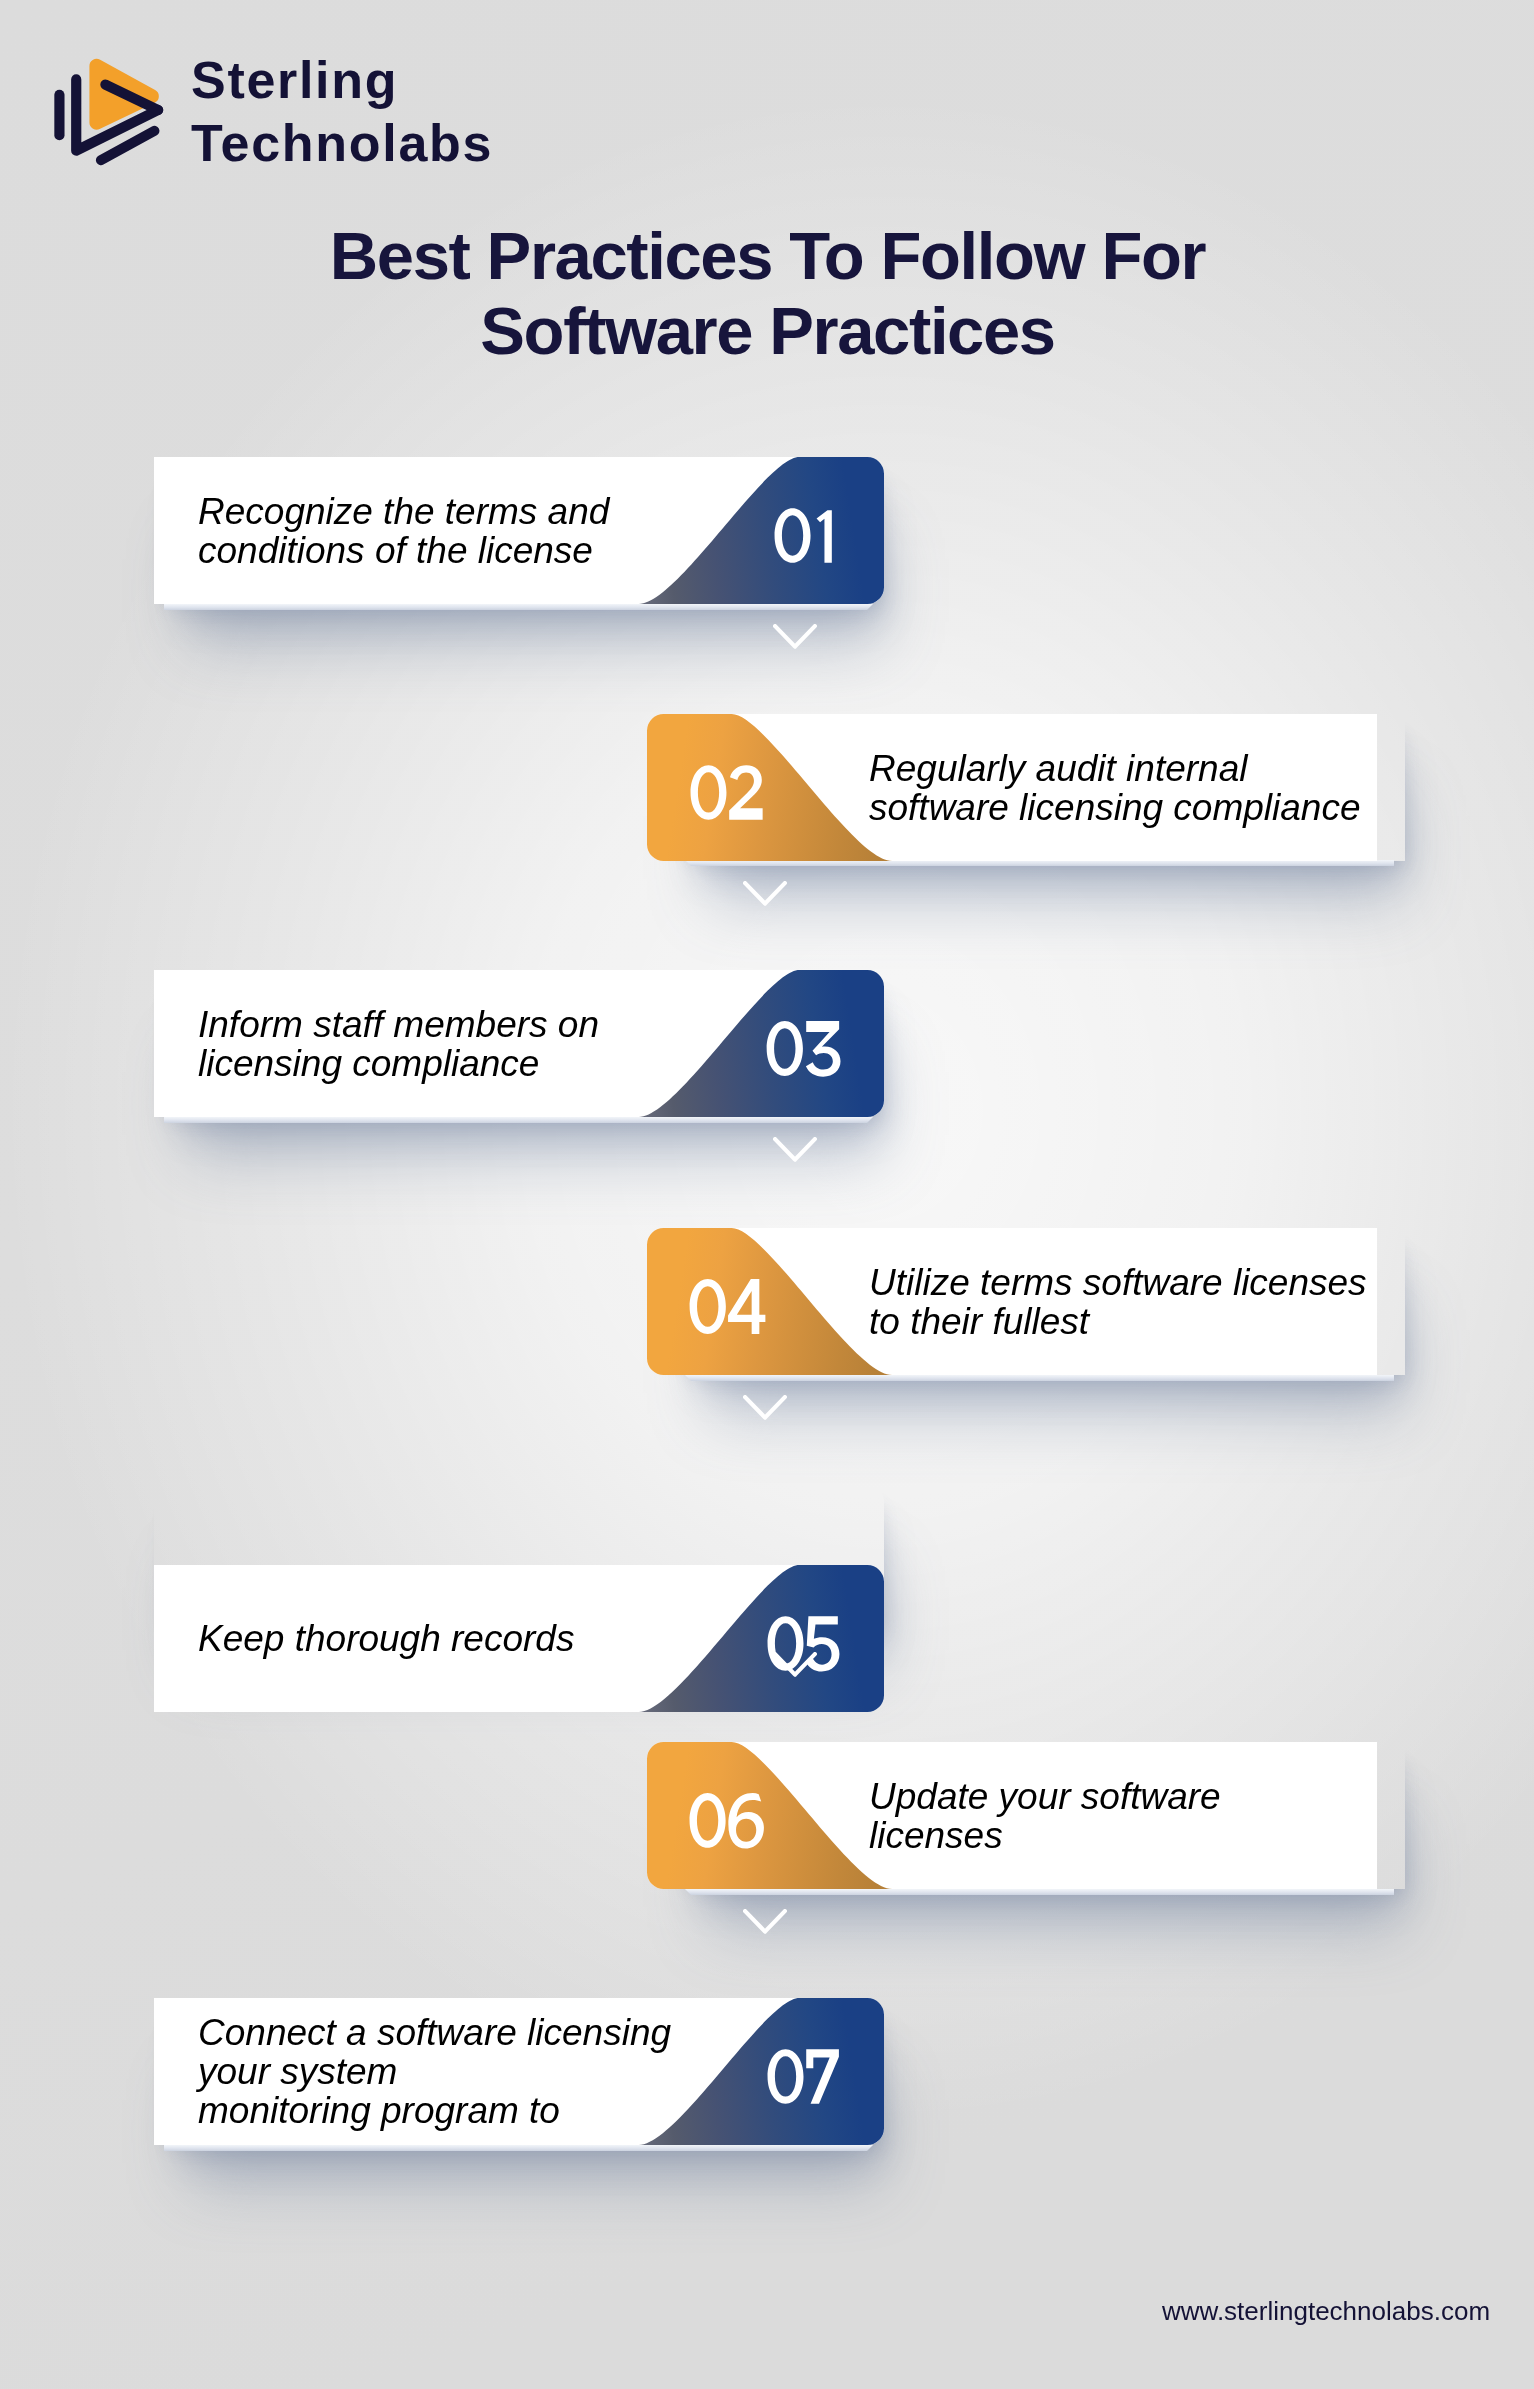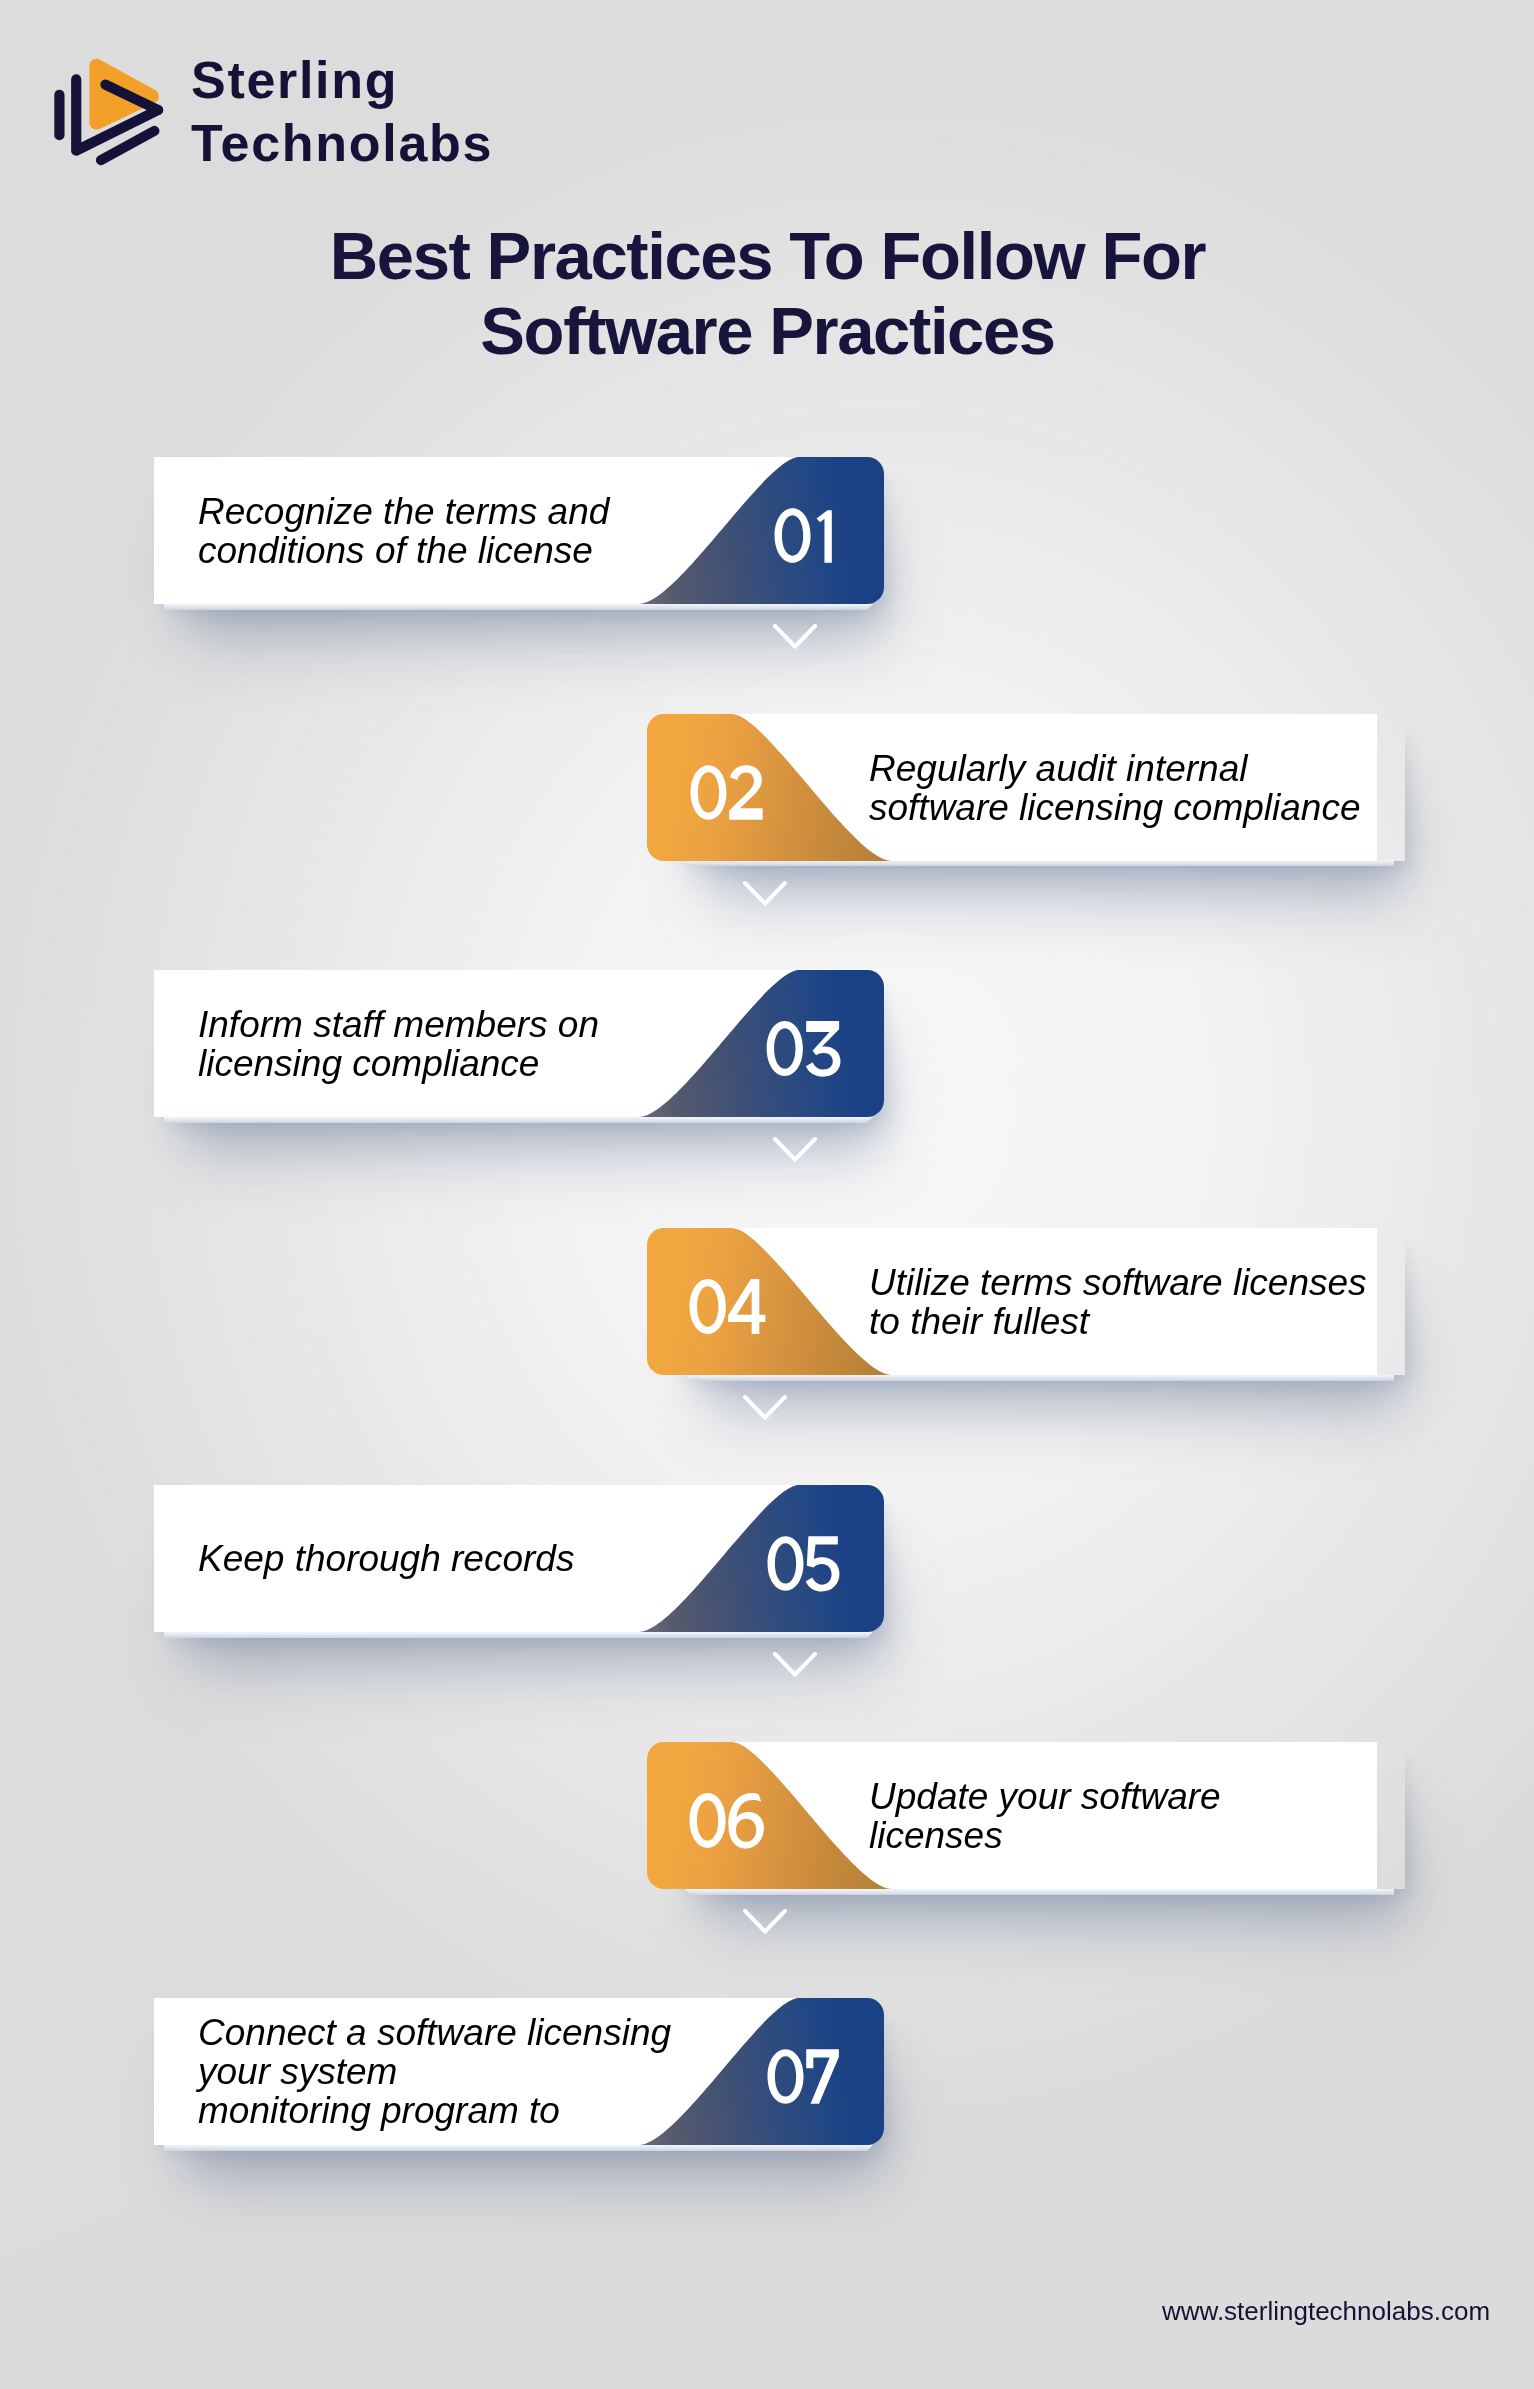--- a/index.html
+++ b/index.html
@@ -212,21 +212,21 @@
           <div>Utilize terms software licenses</div>
           <div>to their fullest</div>
         </div>
      <div class="num" aria-label="04" style="left: 42px;">
           <svg width="77" height="56" viewBox="0 0 140 102" fill="#fff">
             <path transform="translate(0,0)" d="M 34 0 C 52.5 0 67 21 67 50 C 67 79 52.5 100 34 100 C 15.5 100 1 79 1 50 C 1 21 15.5 0 34 0 Z M 34 13 C 23 13 14.5 28 14.5 50 C 14.5 72 23 87 34 87 C 45 87 53.5 72 53.5 50 C 53.5 28 45 13 34 13 Z"></path>
             <path transform="translate(70,0)" d="M 42.5 0 L 58 0 L 58 65 L 69 65 L 69 78.5 L 58 78.5 L 58 100 L 44 100 L 44 78.5 L 1 78.5 L 1 66.5 Z M 44 22 L 17 65 L 44 65 Z"></path>
           </svg>
         </div>
       </div>
-      <div class="card left" style="top: 1485px; padding-left: 32px;">
+      <div class="card left" style="top: 1565px; padding-left: 32px;">
         <svg width="730" height="147" viewBox="0 0 974 196">
        <defs>
             <linearGradient id="g4" gradientUnits="userSpaceOnUse" x1="628" y1="121.52" x2="930" y2="74.48">
               <stop offset="0" stop-color="#6d7080"></stop>
               <stop offset="0.18" stop-color="#555b6c"></stop>
               <stop offset="0.38" stop-color="#465273"></stop>
               <stop offset="0.62" stop-color="#324c7c"></stop>
               <stop offset="0.84" stop-color="#224784"></stop>
               <stop offset="1" stop-color="#1a4085"></stop>
             </linearGradient>

